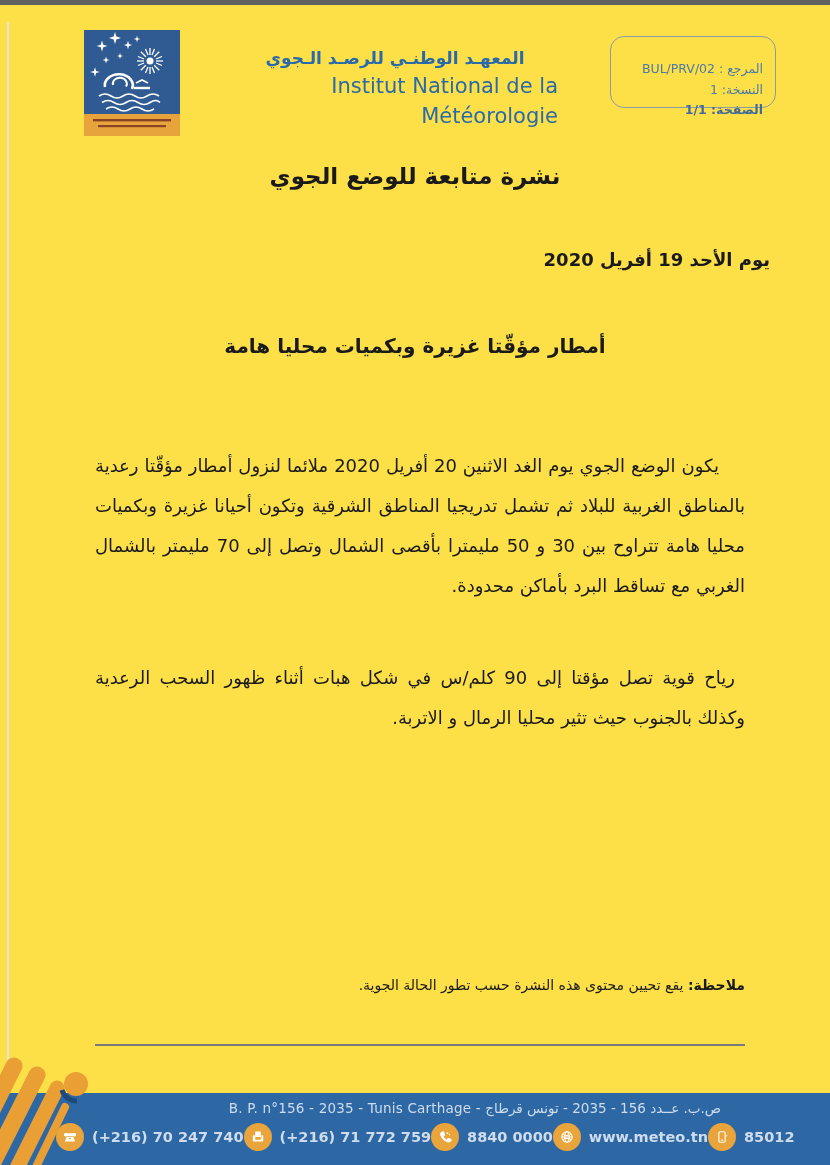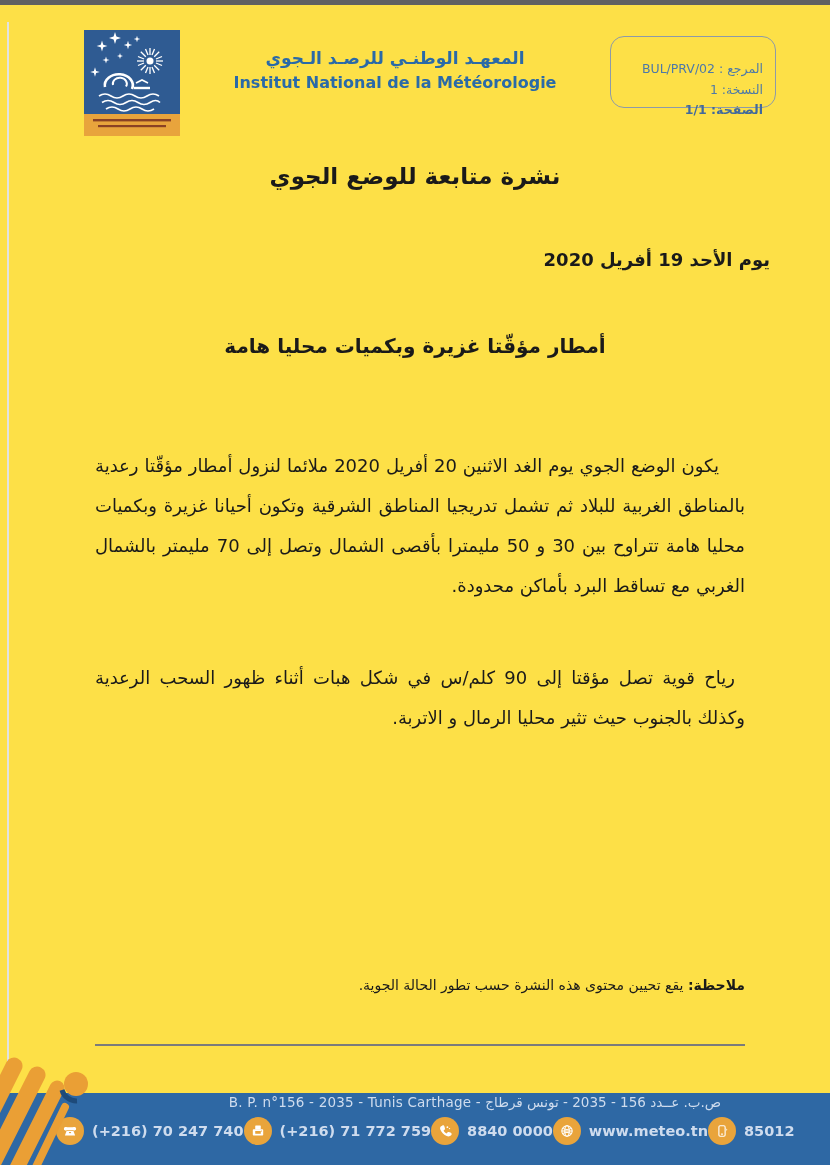--- a/index.html
+++ b/index.html
@@ -16,21 +16,21 @@
   .scan-strip{position:absolute;top:0;left:0;right:0;height:5px;background:#616161;}
   .scan-edge-left{position:absolute;top:22px;bottom:0;left:7px;width:2px;background:#e2e2e0;}
 
   
   .logo{position:absolute;left:84px;top:30px;width:96px;height:106px;}
   .org{
     position:absolute;left:232px;top:46px;width:326px;
     text-align:center;color:#2a6aa8;line-height:1.45;
   }
   .org .ar{font-size:17px;font-weight:700;direction:rtl;}
-  .org .fr{font-size:16px;font-weight:700;}
+  .org .fr{font-size:21px;font-weight:400;text-align:right;}
   .refbox{
     position:absolute;left:610px;top:36px;width:166px;height:72px;
     border:1.5px solid #8d9aa8;border-radius:14px;
     padding:22px 12px 6px 10px;
     direction:rtl;text-align:right;
     color:#4d79a8;font-size:12.5px;line-height:1.65;
   }
   .refbox .bold{font-weight:700;color:#41699c;}
 
   
@@ -63,21 +63,21 @@
   }
   .note b{font-weight:700;}
   .rule{position:absolute;top:1044px;left:95px;width:650px;height:2px;background:#7b7b7b;}
 
   
   .footer-band{
     position:absolute;top:1093px;left:0;right:0;bottom:0;
     background:#2e68a4;color:#d4e0f0;
   }
   .footer-address{
-    margin-top:1px;text-align:center;
+    margin-top:7px;text-align:center;
     font-size:13.5px;letter-spacing:.2px;
     padding-left:120px;
     color:#cfdcee;white-space:nowrap;
   }
   .footer-address .arabic{direction:rtl;unicode-bidi:isolate;}
   .footer-contacts{
     display:flex;align-items:center;justify-content:space-between;
     padding:7px 40px 0 56px;
   }
   .contact{display:flex;align-items:center;gap:8px;}

